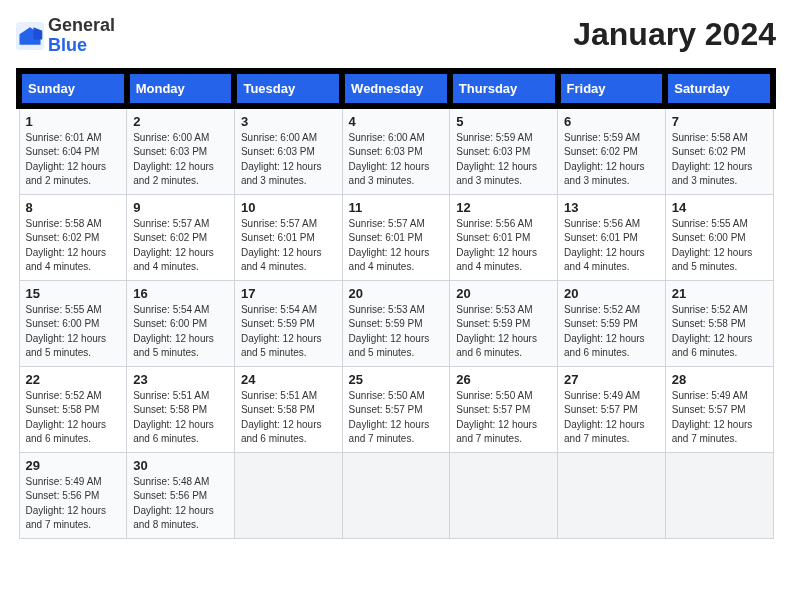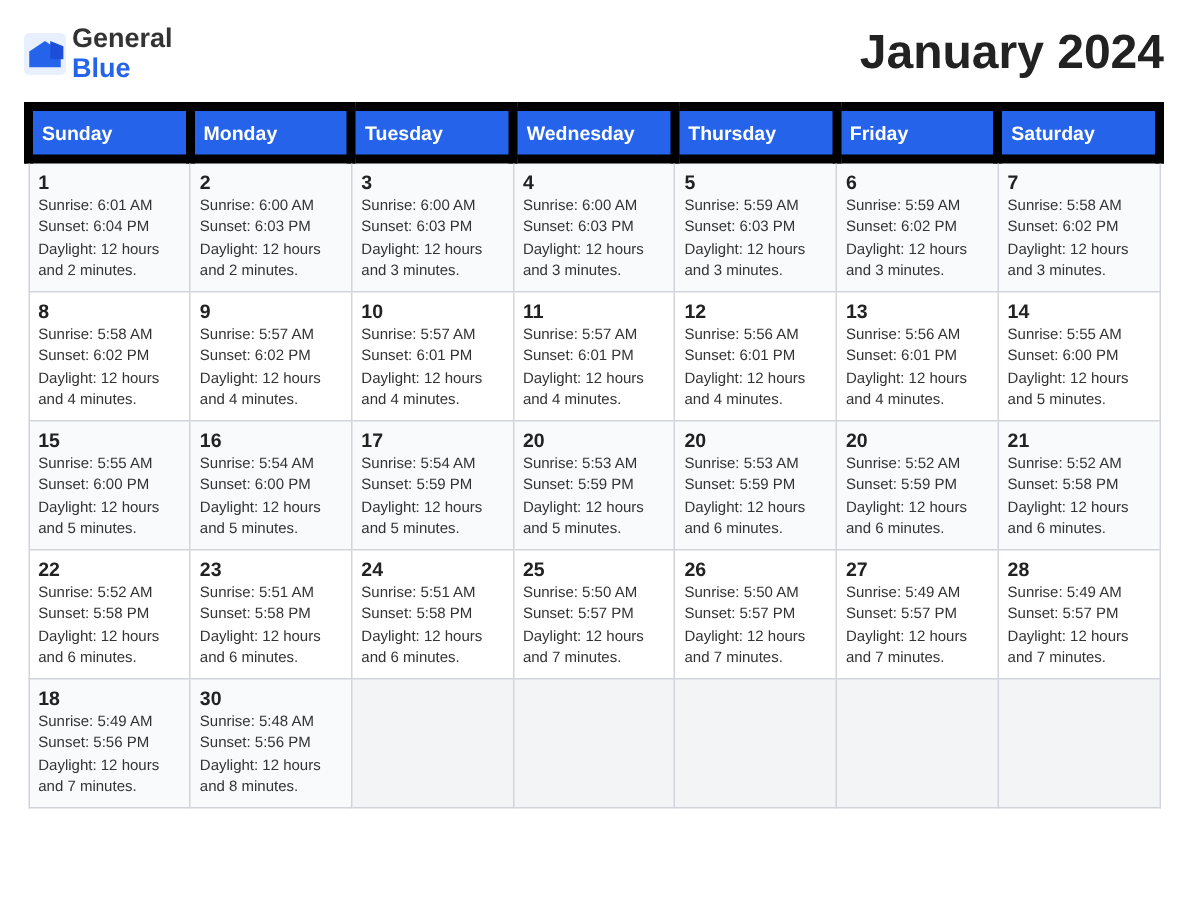--- a/index.html
+++ b/index.html
@@ -348,21 +348,21 @@
         <span class="day-num">28</span>
         <div class="day-info">
           Sunrise: 5:49 AM<br>
           Sunset: 5:57 PM<br>
           Daylight: 12 hours and 7 minutes.
         </div>
       </td>
       </tr>
       <tr>
         <td>
-        <span class="day-num">18</span>
+        <span class="day-num">29</span>
         <div class="day-info">
           Sunrise: 5:49 AM<br>
           Sunset: 5:56 PM<br>
           Daylight: 12 hours and 7 minutes.
         </div>
       </td>
         <td>
         <span class="day-num">30</span>
         <div class="day-info">
           Sunrise: 5:48 AM<br>

